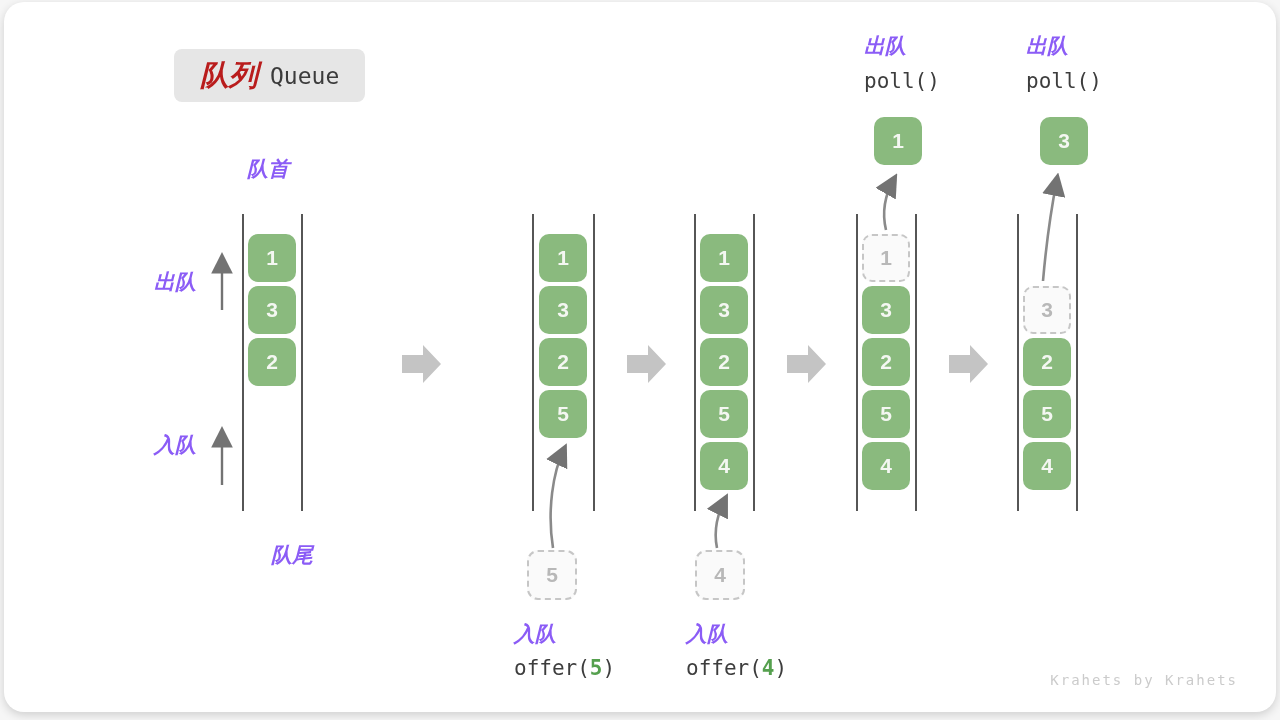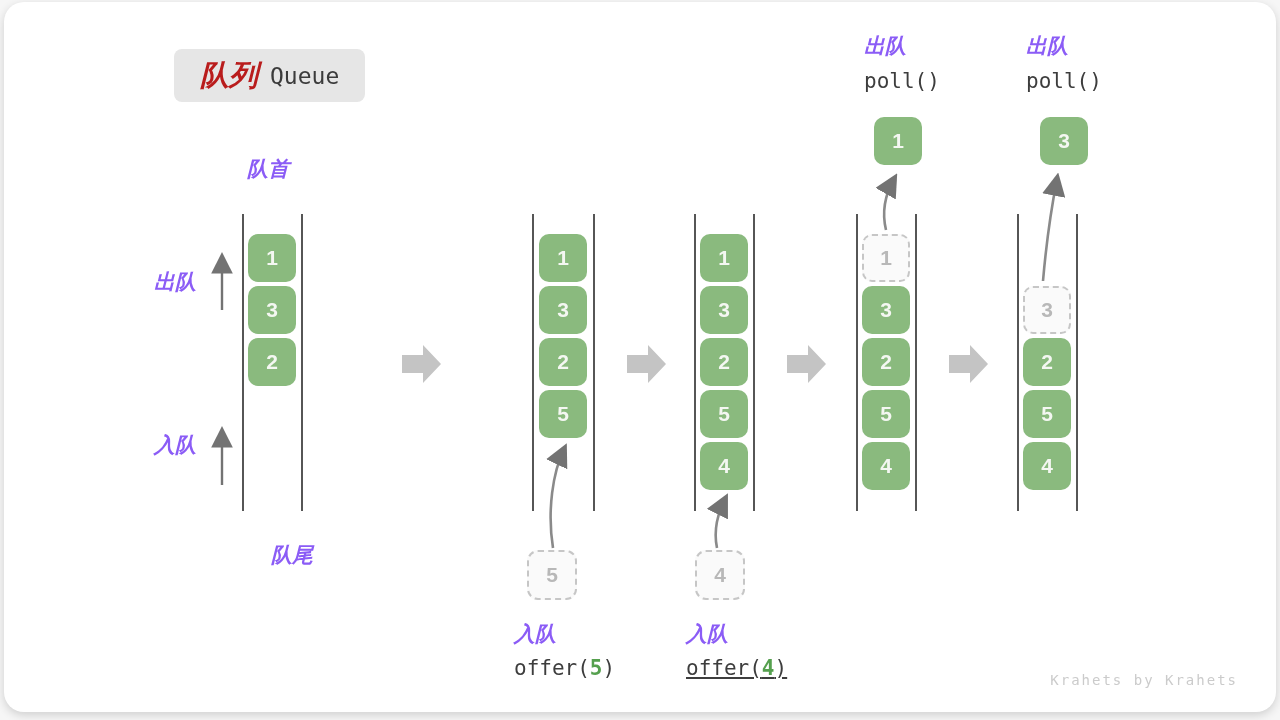--- a/index.html
+++ b/index.html
@@ -74,21 +74,21 @@
   <div class="zh-label" style="left:150px; top:429px;">入队</div>
 
   <div class="zh-label" style="left:860px; top:30px;">出队</div>
   <div class="code abs" style="left:860px; top:67px;">poll()</div>
   <div class="zh-label" style="left:1022px; top:30px;">出队</div>
   <div class="code abs" style="left:1022px; top:67px;">poll()</div>
 
   <div class="zh-label" style="left:510px; top:618px;">入队</div>
   <div class="code abs" style="left:510px; top:654px;"><span>offer(</span><span class="green-arg">5</span><span>)</span></div>
   <div class="zh-label" style="left:682px; top:618px;">入队</div>
-  <div class="code abs" style="left:682px; top:654px;text-decoration:underline;"><span>offer(</span><span class="green-arg">4</span><span>)</span></div>
+  <div class="code abs" style="left:682px; top:654px;"><span>offer(</span><span class="green-arg">4</span><span>)</span></div>
 
   <div class="vline" style="left:238px;"></div>
   <div class="vline" style="left:297px;"></div>
   <div class="vline" style="left:528px;"></div>
   <div class="vline" style="left:589px;"></div>
   <div class="vline" style="left:690px;"></div>
   <div class="vline" style="left:749px;"></div>
   <div class="vline" style="left:852px;"></div>
   <div class="vline" style="left:911px;"></div>
   <div class="vline" style="left:1013px;"></div>

